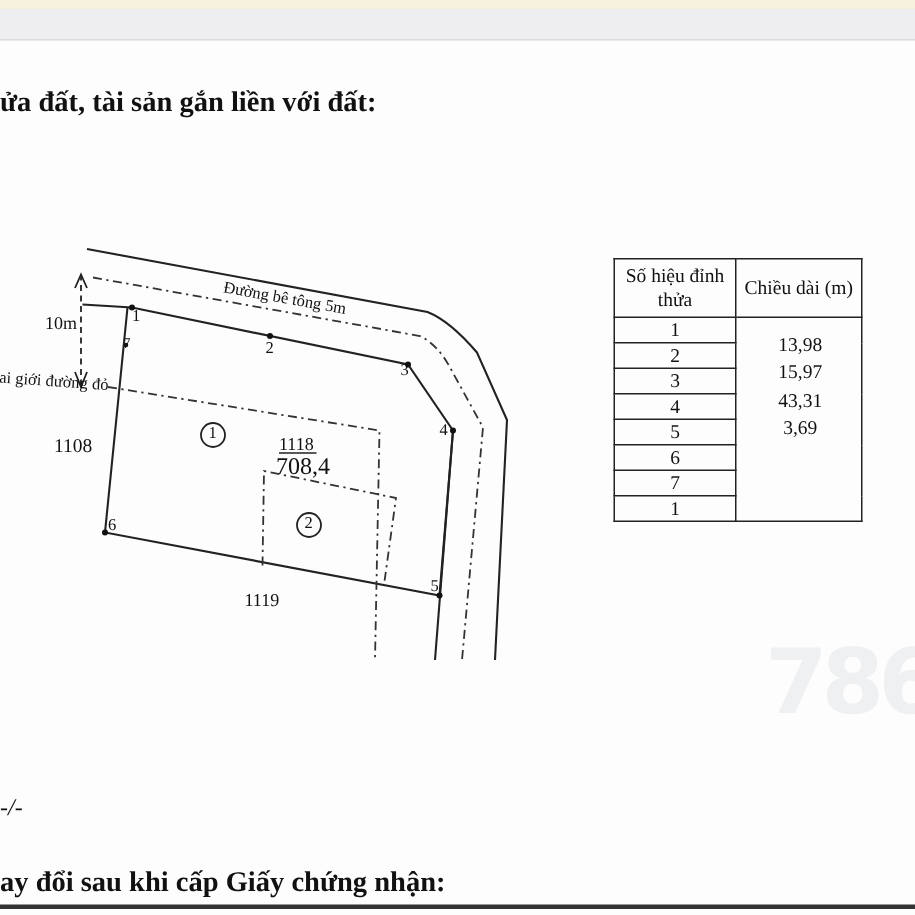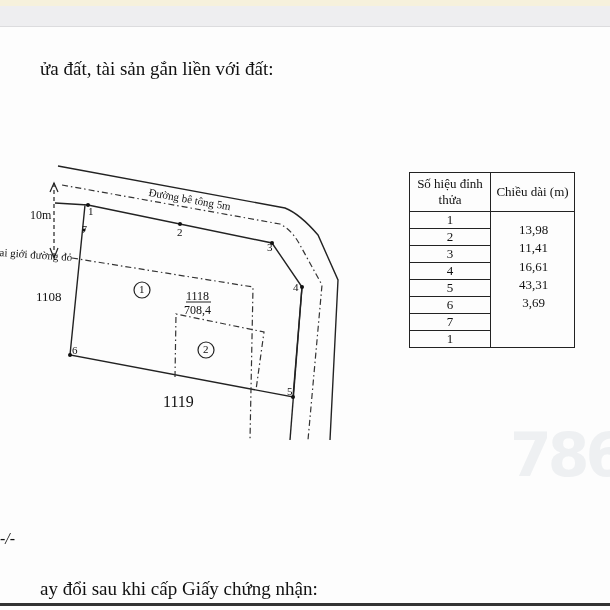--- a/index.html
+++ b/index.html
@@ -1,20 +1,20 @@
 <!DOCTYPE html>
 <html><head>
   <meta charset="utf-8">
   <style>
     html, body { margin:0; padding:0; }
     body { width:610px; height:610px; overflow:hidden; background:#fdfdfd; position:relative;
            font-family:"Liberation Serif", "DejaVu Serif", serif; color:#111; }
     .topstrip { position:absolute; left:0; top:0; width:610px; height:6px; background:#f6f1dc; }
     .topbar { position:absolute; left:0; top:6px; width:610px; height:20px; background:#eeeef0; border-bottom:1px solid #dcdcde; }
-    .heading { position:absolute; font-weight:normal; font-size:19px; white-space:nowrap;padding-left:40px; }
+    .heading { position:absolute; font-weight:bold; font-size:19px; white-space:nowrap; }
     .h1 { left:0; top:58px; }
     .h2 { left:0; top:578px; }
     .dash { position:absolute; left:0; top:530px; font-size:16px; font-style:italic; }
     .bottomline { position:absolute; left:0; top:603px; width:610px; height:3px; background:#333; }
     svg.plot { position:absolute; left:0; top:150px; }
     .tbl { position:absolute; left:409px; top:172px; border-collapse:collapse; font-size:13px; }
     .tbl td, .tbl th { border:1px solid #222; padding:0; text-align:center; font-weight:normal; }
     .tbl th { height:38px; line-height:16px; }
     .tbl .c1 { width:80px; }
     .tbl .c2 { width:83px; }
@@ -62,23 +62,23 @@
 
   <circle cx="142" cy="290" r="8" fill="none" stroke="#222" stroke-width="1.2"></circle>
   <circle cx="206" cy="350" r="8" fill="none" stroke="#222" stroke-width="1.2"></circle>
   <line x1="186" y1="302" x2="211" y2="302" stroke="#222" stroke-width="1"></line>
 </svg>
 
 <div style="position:absolute;left:150px;top:186px;font-size:11px;transform:rotate(10deg);transform-origin:left top;">Đường bê tông 5m</div>
 <div style="position:absolute;left:30px;top:208px;font-size:12px;">10m</div>
 <div style="position:absolute;left:0;top:246px;font-size:11px;transform:rotate(4deg);transform-origin:left top;white-space:nowrap;">ai giới đường đỏ</div>
 <div style="position:absolute;left:36px;top:289px;font-size:13px;">1108</div>
-<div style="position:absolute;left:163px;top:393px;font-size:16px;">1119</div>
+<div style="position:absolute;left:163px;top:393px;font-size:12px;">1119</div>
 <div style="position:absolute;left:186px;top:289px;font-size:12px;">1118</div>
-<div style="position:absolute;left:184px;top:303px;font-size:12px;">708,4</div>
+<div style="position:absolute;left:184px;top:303px;font-size:16px;">708,4</div>
 <div style="position:absolute;left:139px;top:283px;font-size:11px;">1</div>
 <div style="position:absolute;left:203px;top:343px;font-size:11px;">2</div>
 <div style="position:absolute;left:88px;top:205px;font-size:11px;">1</div>
 <div style="position:absolute;left:177px;top:226px;font-size:11px;">2</div>
 <div style="position:absolute;left:267px;top:241px;font-size:11px;">3</div>
 <div style="position:absolute;left:293px;top:281px;font-size:11px;">4</div>
 <div style="position:absolute;left:287px;top:385px;font-size:11px;">5</div>
 <div style="position:absolute;left:72px;top:344px;font-size:11px;">6</div>
 <div style="position:absolute;left:82px;top:224px;font-size:10px;">7</div>
 
@@ -110,21 +110,20 @@
   <tr class="idx">
         <td class="c1">7</td>
       </tr>
   <tr class="idx">
         <td class="c1">1</td>
       </tr>
 </tbody>
   </table>
 <div class="lenlist">
   <div>13,98</div>
-  <div>11,41</div>
-  <div>16,61</div>
+  <div>15,97</div>
   <div>43,31</div>
   <div>3,69</div>
 </div>
 
 <div class="dash">-/-</div>
 <div class="heading h2">ay đổi sau khi cấp Giấy chứng nhận:</div>
 <div class="bottomline"></div>
 
 </body></html>

